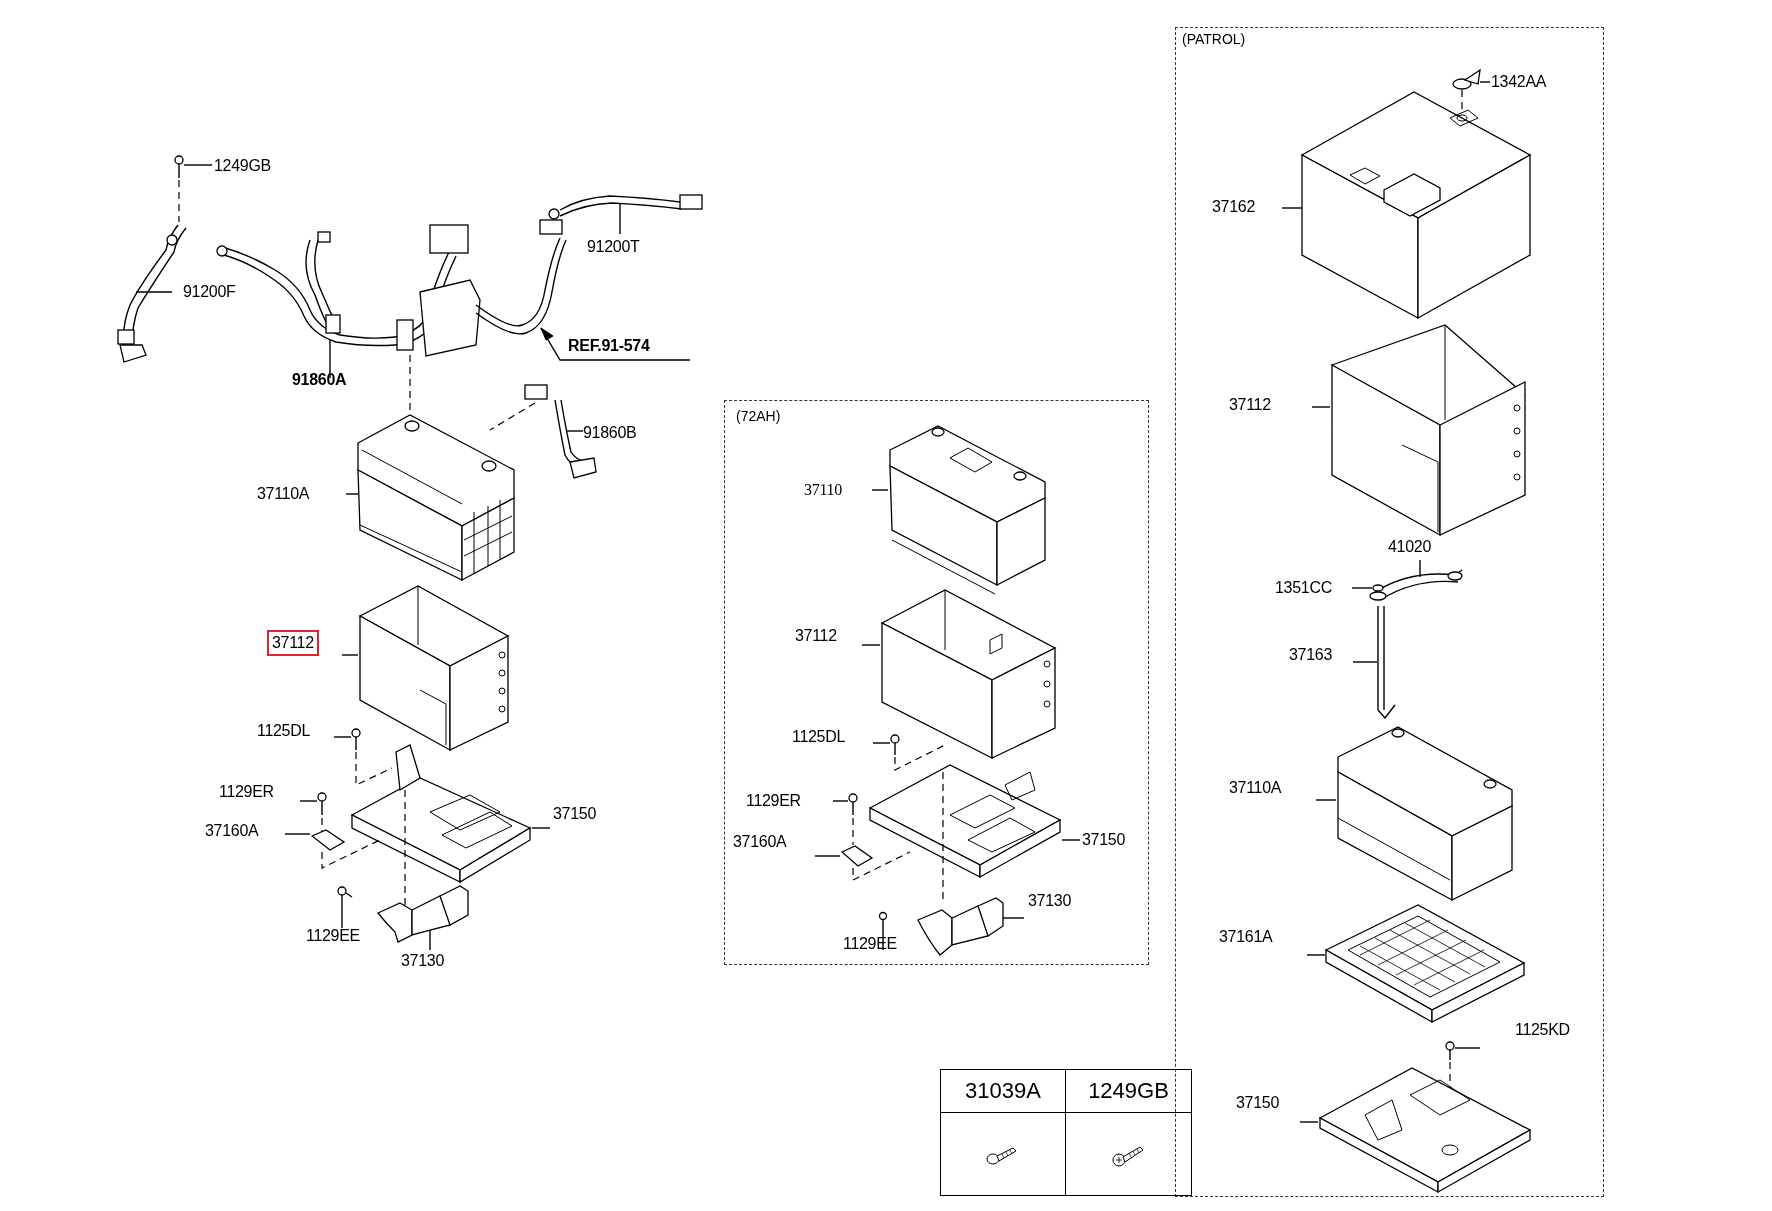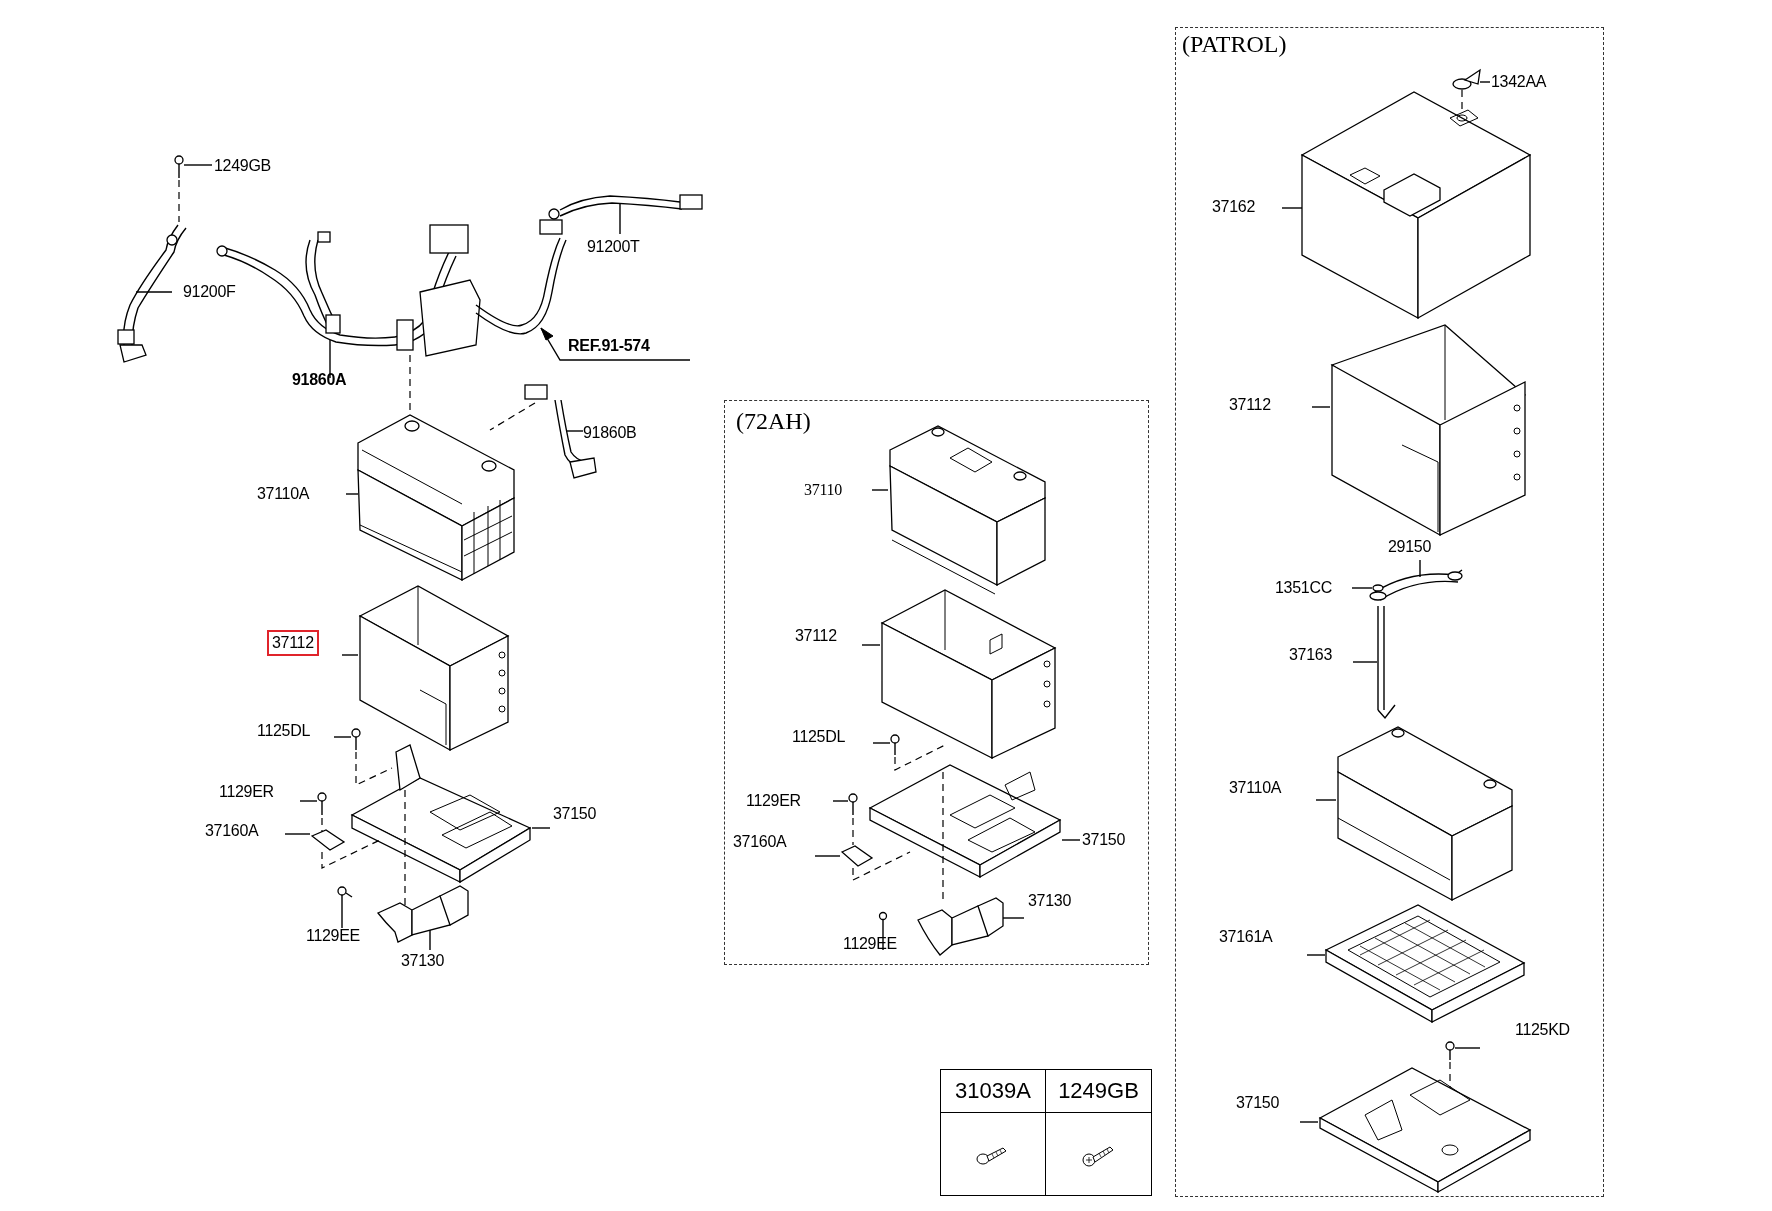--- a/index.html
+++ b/index.html
@@ -3,23 +3,23 @@
 <meta charset="utf-8">
 <style>
   html, body { margin: 0; padding: 0; background: #ffffff; }
   body { width: 1772px; height: 1211px; position: relative; overflow: hidden;
          font-family: "Liberation Sans", "DejaVu Sans", sans-serif; color: #000; }
   #canvas { position: absolute; left: 0; top: 0; width: 1772px; height: 1211px; }
   .lbl { position: absolute; font-size: 16px; line-height: 22px; white-space: nowrap;
          font-family: "Liberation Sans", sans-serif; letter-spacing: -0.3px; }
   .lbl.bold { font-weight: bold; }
   .lbl.hl { border: 2px solid #e0242b; padding: 1px 3px; line-height: 20px; }
-  .grp-title { position: absolute; font-size: 24px; font-family: Liberation Serif, serif; }
+  .grp-title { position: absolute; font-size: 14px; font-family: Liberation Sans, sans-serif; }
   .dash-box { position: absolute; border: 1.5px dashed #333; box-sizing: border-box; }
-  .fast-table { position: absolute; left: 940px; top: 1069px; width: 212px; height: 127px;
+  .fast-table { position: absolute; left: 940px; top: 1069px; width: 252px; height: 127px;
                 border: 1.5px solid #000; box-sizing: border-box; display: grid;
                 grid-template-columns: 1fr 1fr; grid-template-rows: 43px 1fr; }
   .fast-table .cell { border-right: 1.5px solid #000; border-bottom: 1.5px solid #000;
                       display: flex; align-items: center; justify-content: center; font-size: 22px; }
   .fast-table .cell:nth-child(2n) { border-right: none; }
   .fast-table .cell.icon-cell { border-bottom: none; }
   svg .ln { stroke: #000; stroke-width: 1.4; fill: none; }
   svg .th { stroke: #000; stroke-width: 1; fill: none; }
   svg .fill { stroke: #000; stroke-width: 1.3; fill: #fff; }
   svg .dash { stroke: #000; stroke-width: 1.2; fill: none; stroke-dasharray: 7 5; }
@@ -338,21 +338,21 @@
   <div class="lbl" style="left:792px; top:726px;">1125DL</div>
   <div class="lbl" style="left:746px; top:790px;">1129ER</div>
   <div class="lbl" style="left:733px; top:831px;">37160A</div>
   <div class="lbl" style="left:1082px; top:829px;">37150</div>
   <div class="lbl" style="left:1028px; top:890px;">37130</div>
   <div class="lbl" style="left:843px; top:933px;">1129EE</div>
 
   <div class="lbl" style="left:1491px; top:71px;">1342AA</div>
   <div class="lbl" style="left:1212px; top:196px;">37162</div>
   <div class="lbl" style="left:1229px; top:394px;">37112</div>
-  <div class="lbl" style="left:1388px; top:536px;">29150</div>
+  <div class="lbl" style="left:1388px; top:536px;">41020</div>
   <div class="lbl" style="left:1275px; top:577px;">1351CC</div>
   <div class="lbl" style="left:1289px; top:624px;margin-top:20px;">37163</div>
   <div class="lbl" style="left:1229px; top:777px;">37110A</div>
   <div class="lbl" style="left:1219px; top:926px;">37161A</div>
   <div class="lbl" style="left:1484px; top:1019px;margin-left:31px;">1125KD</div>
   <div class="lbl" style="left:1236px; top:1092px;">37150</div>
 
   <div class="fast-table">
     <div class="cell">31039A</div>
     <div class="cell">1249GB</div>

